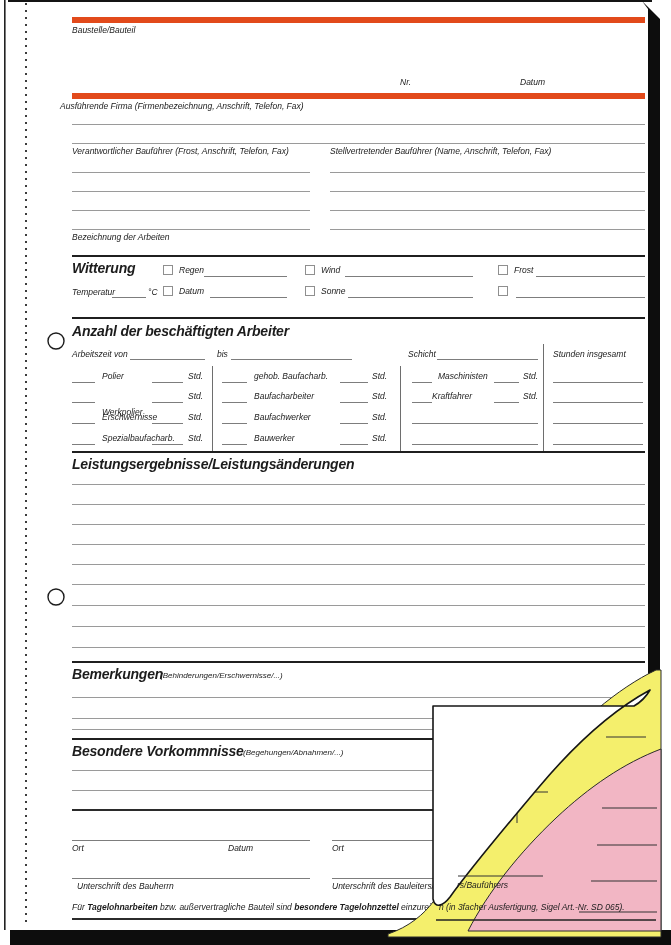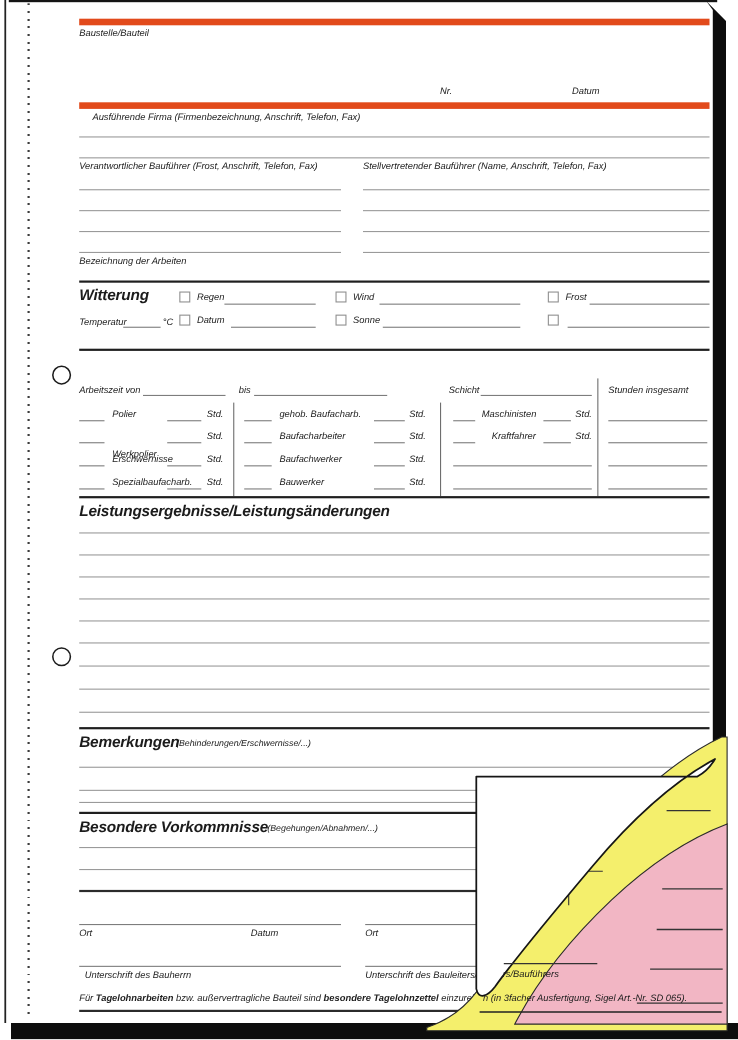--- a/index.html
+++ b/index.html
@@ -37,21 +37,21 @@
   </svg>
   <div class="perf"></div>
 
   <div class="abs" style="z-index:1;left:0;top:0;width:671px;height:945px">
 
     <div class="bar" style="left:72px;top:17px;width:573px;background:#E24A1B"></div>
     <div class="abs lbl" style="left:72px;top:26px">Baustelle/Bauteil</div>
     <div class="abs lbl" style="left:400px;top:78px">Nr.</div>
     <div class="abs lbl" style="left:520px;top:78px">Datum</div>
     <div class="bar" style="left:72px;top:93px;width:573px;background:#E24A1B"></div>
-    <div class="abs lbl" style="left:84px;top:102px">Ausführende Firma (Firmenbezeichnung, Anschrift, Telefon, Fax)</div>
+    <div class="abs lbl" style="left:60px;top:102px">Ausführende Firma (Firmenbezeichnung, Anschrift, Telefon, Fax)</div>
     <div class="ln" style="left:72px;top:124px;width:573px"></div>
     <div class="ln" style="left:72px;top:143px;width:573px"></div>
 
     <div class="abs lbl" style="left:72px;top:147px">Verantwortlicher Bauführer (Frost, Anschrift, Telefon, Fax)</div>
     <div class="abs lbl" style="left:330px;top:147px">Stellvertretender Bauführer (Name, Anschrift, Telefon, Fax)</div>
     <div class="ln" style="left:72px;top:172px;width:238px"></div>
     <div class="ln" style="left:72px;top:191px;width:238px"></div>
     <div class="ln" style="left:72px;top:210px;width:238px"></div>
     <div class="ln" style="left:72px;top:229px;width:238px"></div>
     <div class="ln" style="left:330px;top:172px;width:315px"></div>
@@ -77,20 +77,21 @@
     <div class="cb" style="left:163px;top:286px"></div>
     <div class="abs lbl" style="left:179px;top:287px">Datum</div>
     <div class="lnw" style="left:210px;top:297px;width:77px"></div>
     <div class="cb" style="left:305px;top:286px"></div>
     <div class="abs lbl" style="left:321px;top:287px">Sonne</div>
     <div class="lnw" style="left:348px;top:297px;width:125px"></div>
     <div class="cb" style="left:498px;top:286px"></div>
     <div class="lnw" style="left:516px;top:297px;width:129px"></div>
 
     <div class="lnd" style="left:72px;top:317px;width:573px"></div>
+    <div class="abs hd" style="left:72px;top:324px">Anzahl der beschäftigten Arbeiter</div>
 
     <div class="abs lbl" style="left:72px;top:350px">Arbeitszeit von</div>
     <div class="lnw" style="left:130px;top:359px;width:75px"></div>
     <div class="abs lbl" style="left:217px;top:350px">bis</div>
     <div class="lnw" style="left:231px;top:359px;width:121px"></div>
     <div class="abs lbl" style="left:408px;top:350px">Schicht</div>
     <div class="lnw" style="left:437px;top:359px;width:101px"></div>
     <div class="abs lbl" style="left:553px;top:350px">Stunden insgesamt</div>
 
     <div class="vln" style="left:212px;top:366px;height:85px"></div>
@@ -129,21 +130,21 @@
     <div class="lnw" style="left:222px;top:444px;width:25px"></div>
     <div class="abs lbl" style="left:254px;top:434px">Bauwerker</div>
     <div class="lnw" style="left:340px;top:444px;width:28px"></div>
     <div class="abs lbl" style="left:372px;top:434px">Std.</div>
 
     <div class="lnw" style="left:412px;top:382px;width:20px"></div>
     <div class="abs lbl" style="left:438px;top:372px">Maschinisten</div>
     <div class="lnw" style="left:494px;top:382px;width:25px"></div>
     <div class="abs lbl" style="left:523px;top:372px">Std.</div>
     <div class="lnw" style="left:412px;top:402px;width:20px"></div>
-    <div class="abs lbl" style="left:447px;top:392px">Kraftfahrer</div>
+    <div class="abs lbl" style="left:432px;top:392px">Kraftfahrer</div>
     <div class="lnw" style="left:494px;top:402px;width:25px"></div>
     <div class="abs lbl" style="left:523px;top:392px">Std.</div>
     <div class="lnw" style="left:412px;top:423px;width:126px"></div>
     <div class="lnw" style="left:412px;top:444px;width:126px"></div>
 
     <div class="lnw" style="left:553px;top:382px;width:90px"></div>
     <div class="lnw" style="left:553px;top:402px;width:90px"></div>
     <div class="lnw" style="left:553px;top:423px;width:90px"></div>
     <div class="lnw" style="left:553px;top:444px;width:90px"></div>
 

